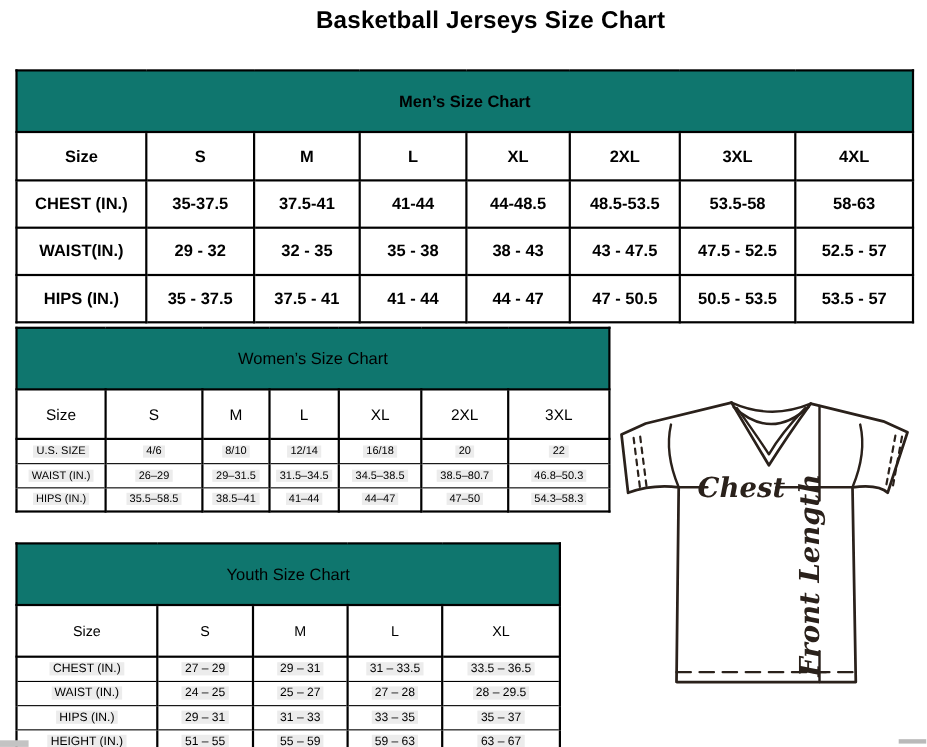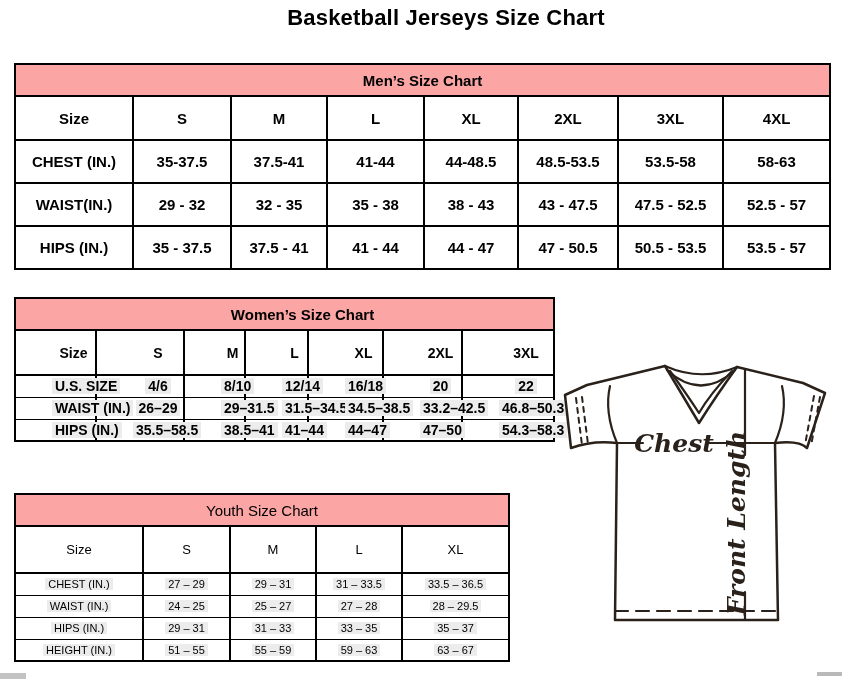--- a/index.html
+++ b/index.html
@@ -19,34 +19,34 @@
     margin-left:36px;
   }
   table {
     position:absolute;
     border-collapse:collapse;
     table-layout:fixed;
     background:#fff;
   }
   td { border:2px solid #000; text-align:center; vertical-align:middle; }
   .caption {
-    background:#fca5a5;
+    background:#0f766e;
     font-weight:bold; font-size:15px;
-    height:32px;
+    height:56px;
   }
   
   #mens-table { left:14px; top:63px; width:815px; }
   #mens-table td { font-weight:bold; font-size:15px; }
   #mens-table tr.hdr td { height:44px; }
   #mens-table tr.data td { height:43px; }
   
   #womens-table { left:14px; top:297px; width:539px; }
-  #womens-table td { font-weight:bold;padding-left:36px; }
+  #womens-table td { font-weight:normal; }
   #womens-table tr.hdr td { height:45px; font-size:14px; }
-  #womens-table tr.data td { height:22px; font-size:14px; border-top-width:1px; border-bottom-width:1px; }
+  #womens-table tr.data td { height:22px; font-size:10px; border-top-width:1px; border-bottom-width:1px; }
   #womens-table tr.data:last-child td { border-bottom-width:2px; }
   
   #youth-table { left:14px; top:493px; width:494px; }
   #youth-table td { font-weight:normal; }
   #youth-table tr.hdr td { height:47px; font-size:13px; }
   #youth-table tr.data td { height:22px; font-size:11px; border-top-width:1px; border-bottom-width:1px; }
   #youth-table tr.data:last-child td { border-bottom-width:2px; }
   
   .hl { background:#ececec; padding:0 3px; white-space:nowrap; }
   
@@ -155,21 +155,21 @@
     <td><span class="hl">16/18</span></td>
     <td><span class="hl">20</span></td>
     <td><span class="hl">22</span></td>
   </tr>
   <tr class="data">
     <td><span class="hl">WAIST (IN.)</span></td>
     <td><span class="hl">26–29</span></td>
     <td><span class="hl">29–31.5</span></td>
     <td><span class="hl">31.5–34.5</span></td>
     <td><span class="hl">34.5–38.5</span></td>
-    <td><span class="hl">33.2–42.5</span></td>
+    <td><span class="hl">38.5–80.7</span></td>
     <td><span class="hl">46.8–50.3</span></td>
   </tr>
   <tr class="data">
     <td><span class="hl">HIPS (IN.)</span></td>
     <td><span class="hl">35.5–58.5</span></td>
     <td><span class="hl">38.5–41</span></td>
     <td><span class="hl">41–44</span></td>
     <td><span class="hl">44–47</span></td>
     <td><span class="hl">47–50</span></td>
     <td><span class="hl">54.3–58.3</span></td>

